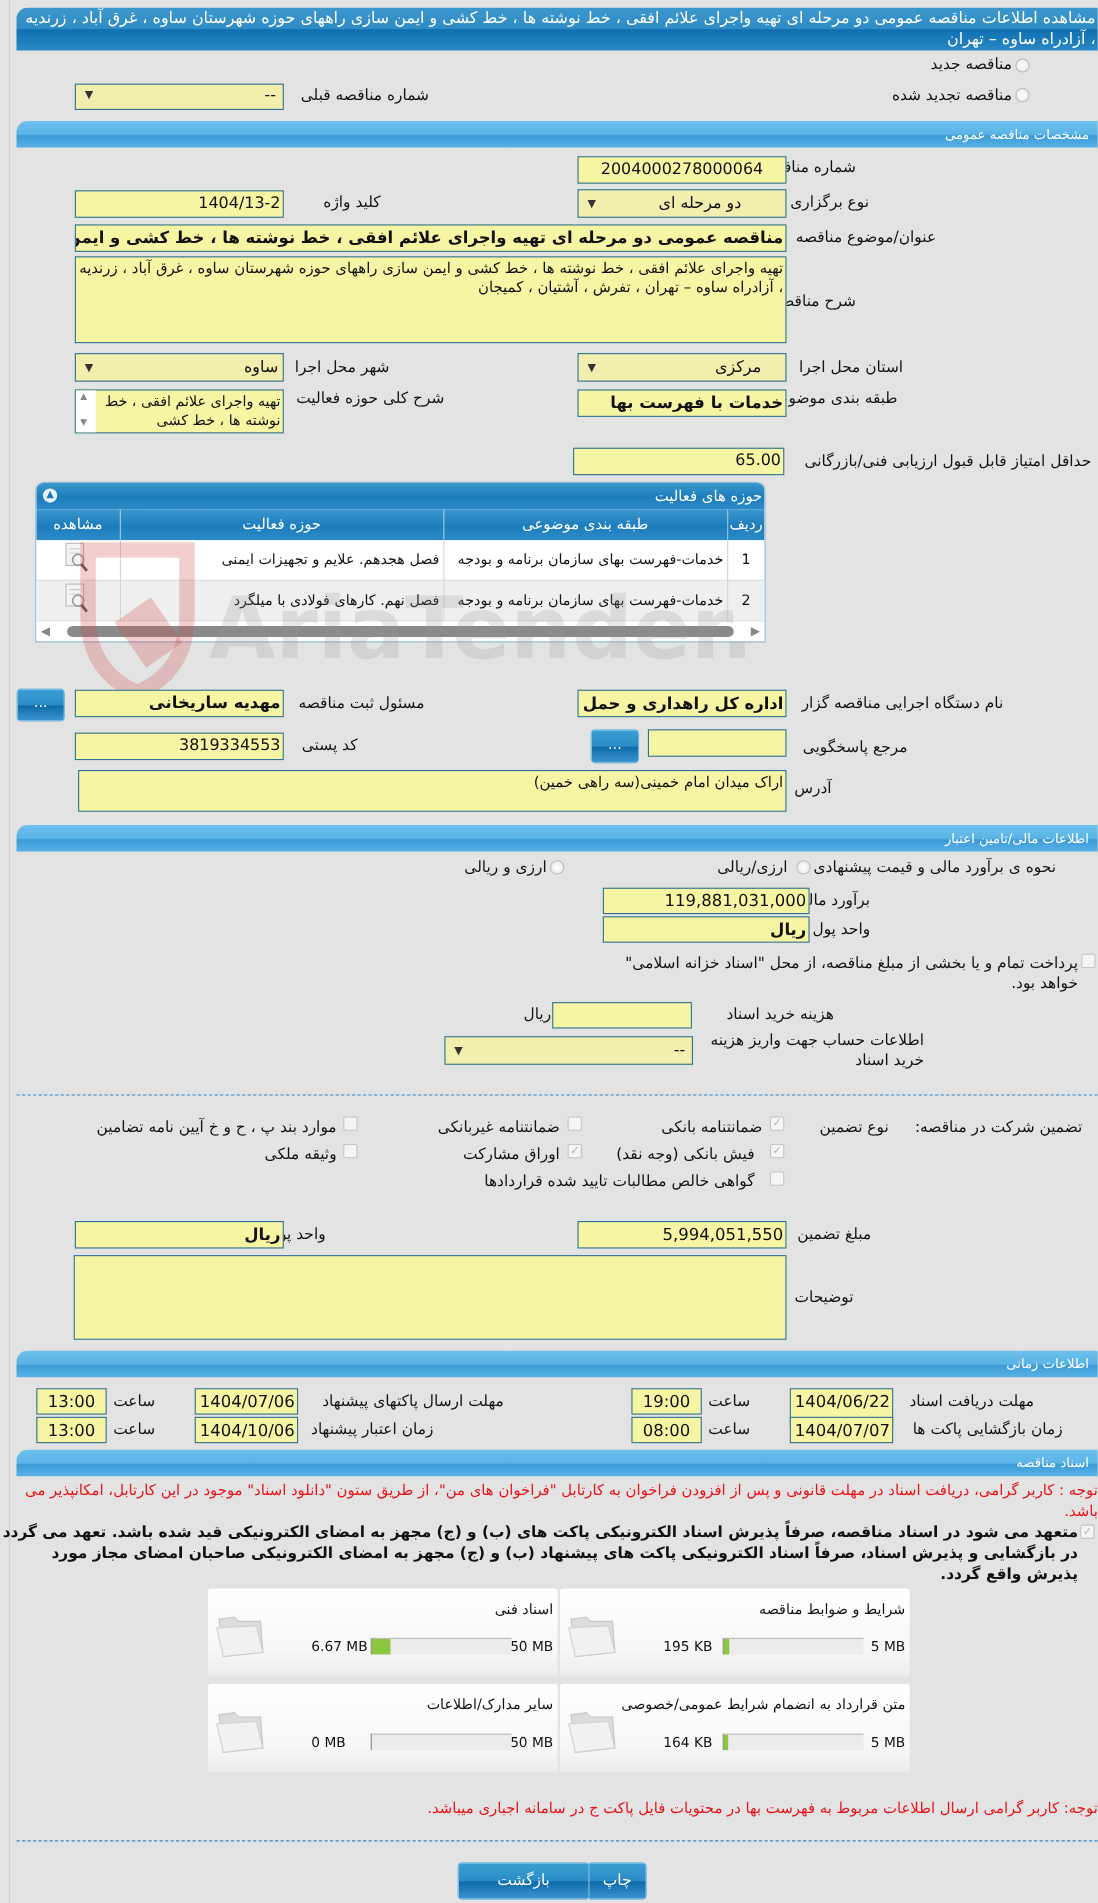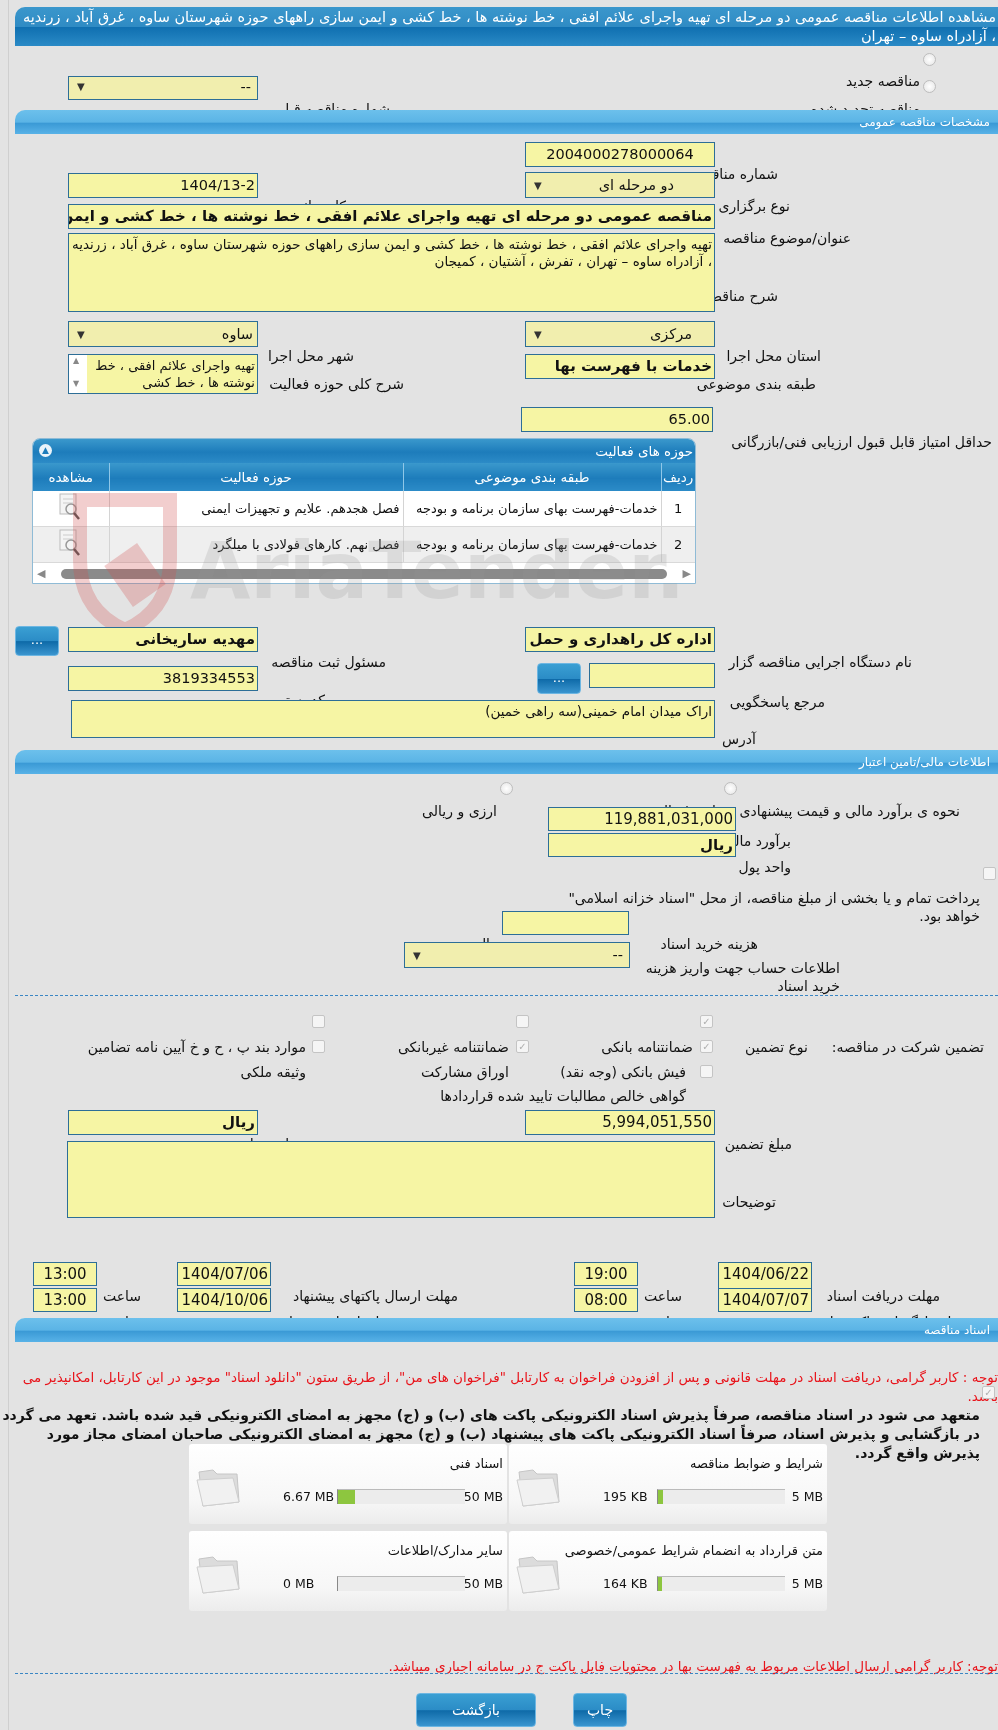--- a/index.html
+++ b/index.html
@@ -23,21 +23,21 @@
     font-size: 14.5px; line-height: 19px; padding: 1px 2px 0 0;
     overflow: hidden;
   }
   .section-bar {
     position: absolute; left: 15px; width: 983px; height: 24px;
     border-radius: 10px 0 0 0;
     background: linear-gradient(#6cc0ec 0%, #5bb4e6 50%, #3b9ad6 56%, #58b2e7 100%);
     color: #fff; direction: rtl; text-align: right;
     font-size: 12px; line-height: 24px; padding-right: 8px;
   }
-  .label { position: absolute; direction: rtl; text-align: right; white-space: nowrap; font-size: 14px; color: #111; margin-top: 22px; }
+  .label { position: absolute; direction: rtl; text-align: right; white-space: nowrap; font-size: 14px; color: #111; }
   .field {
     position: absolute; background: #f6f5a4; border: 1px solid #2d6e97;
     direction: rtl; text-align: right; font-size: 14.5px; line-height: 20px;
     padding: 0 2px; white-space: nowrap; overflow: hidden; color: #111;
   }
   .field.bold { font-weight: bold; }
   .field.ta { white-space: normal; line-height: 17px; font-size: 13.5px; padding-top: 2px; }
   .select {
     position: absolute; background: #f1eeae; border: 1px solid #2d6e97;
     direction: rtl; text-align: right; font-size: 14.5px; line-height: 20px;
@@ -283,20 +283,21 @@
   <span class="label" style="right:312px; top:1066px;">گواهی خالص مطالبات تایید شده قراردادها</span>
 
   <span class="label" style="right:206px; top:1114px;">مبلغ تضمین</span>
   <div class="field" style="left:525px; top:1110px; width:190px; height:25px; line-height:23px; font-size:15px;">5,994,051,550</div>
   <span class="label" style="right:702px; top:1114px;">واحد پول</span>
   <div class="field bold" style="left:68px; top:1110px; width:190px; height:25px; line-height:23px; font-size:15px;">ریال</div>
 
   <span class="label" style="right:222px; top:1172px;">توضیحات</span>
   <div class="field ta" style="left:67px; top:1141px; width:648px; height:77px;"></div>
 
+  <div class="section-bar" style="top:1228px;">اطلاعات زمانی</div>
 
   <span class="label" style="right:58px; top:1266px;">مهلت دریافت اسناد</span>
   <div class="field" style="left:718px; top:1262px; width:94px; height:36px; line-height:22px; font-size:15px;">1404/06/22</div>
   <span class="label" style="right:316px; top:1266px;">ساعت</span>
   <div class="field" style="left:574px; top:1262px; width:64px; height:24px; line-height:22px; text-align:center; font-size:15px;">19:00</div>
 
   <span class="label" style="right:540px; top:1266px;">مهلت ارسال پاکتهای پیشنهاد</span>
   <div class="field" style="left:177px; top:1262px; width:94px; height:24px; line-height:22px; font-size:15px;">1404/07/06</div>
   <span class="label" style="right:857px; top:1266px;">ساعت</span>
   <div class="field" style="left:33px; top:1262px; width:64px; height:24px; line-height:22px; text-align:center; font-size:15px;">13:00</div>
@@ -364,15 +365,15 @@
     <svg class="folder" viewBox="0 0 48 48">
       <path d="M4 10 L18 8 L22 12 L42 12 L44 40 L8 44 Z" fill="#dcdcdc" stroke="#c6c6c6"></path>
       <path d="M2 18 L38 16 L44 40 L8 44 Z" fill="#f1f1f1" stroke="#cfcfcf"></path>
     </svg>
   </div>
 
   <div class="label red" style="right:0; top:1636px; font-size:13.5px;">توجه: کاربر گرامی ارسال اطلاعات مربوط به فهرست بها در محتویات فایل پاکت ج در سامانه اجباری میباشد.</div>
 
   <div class="dotted" style="top:1673px;"></div>
 
-  <div class="btn-blue" style="left:573px; top:1693px; width:54px; height:34px; line-height:32px; font-size:14px;text-align:center;">چاپ</div>
+  <div class="btn-blue" style="left:534px; top:1693px; width:54px; height:34px; line-height:32px; font-size:14px;text-align:center;">چاپ</div>
   <div class="btn-blue" style="left:416px; top:1693px; width:120px; height:34px; line-height:32px; font-size:14px;">بازگشت</div>
 </div>
 
 </body></html>

